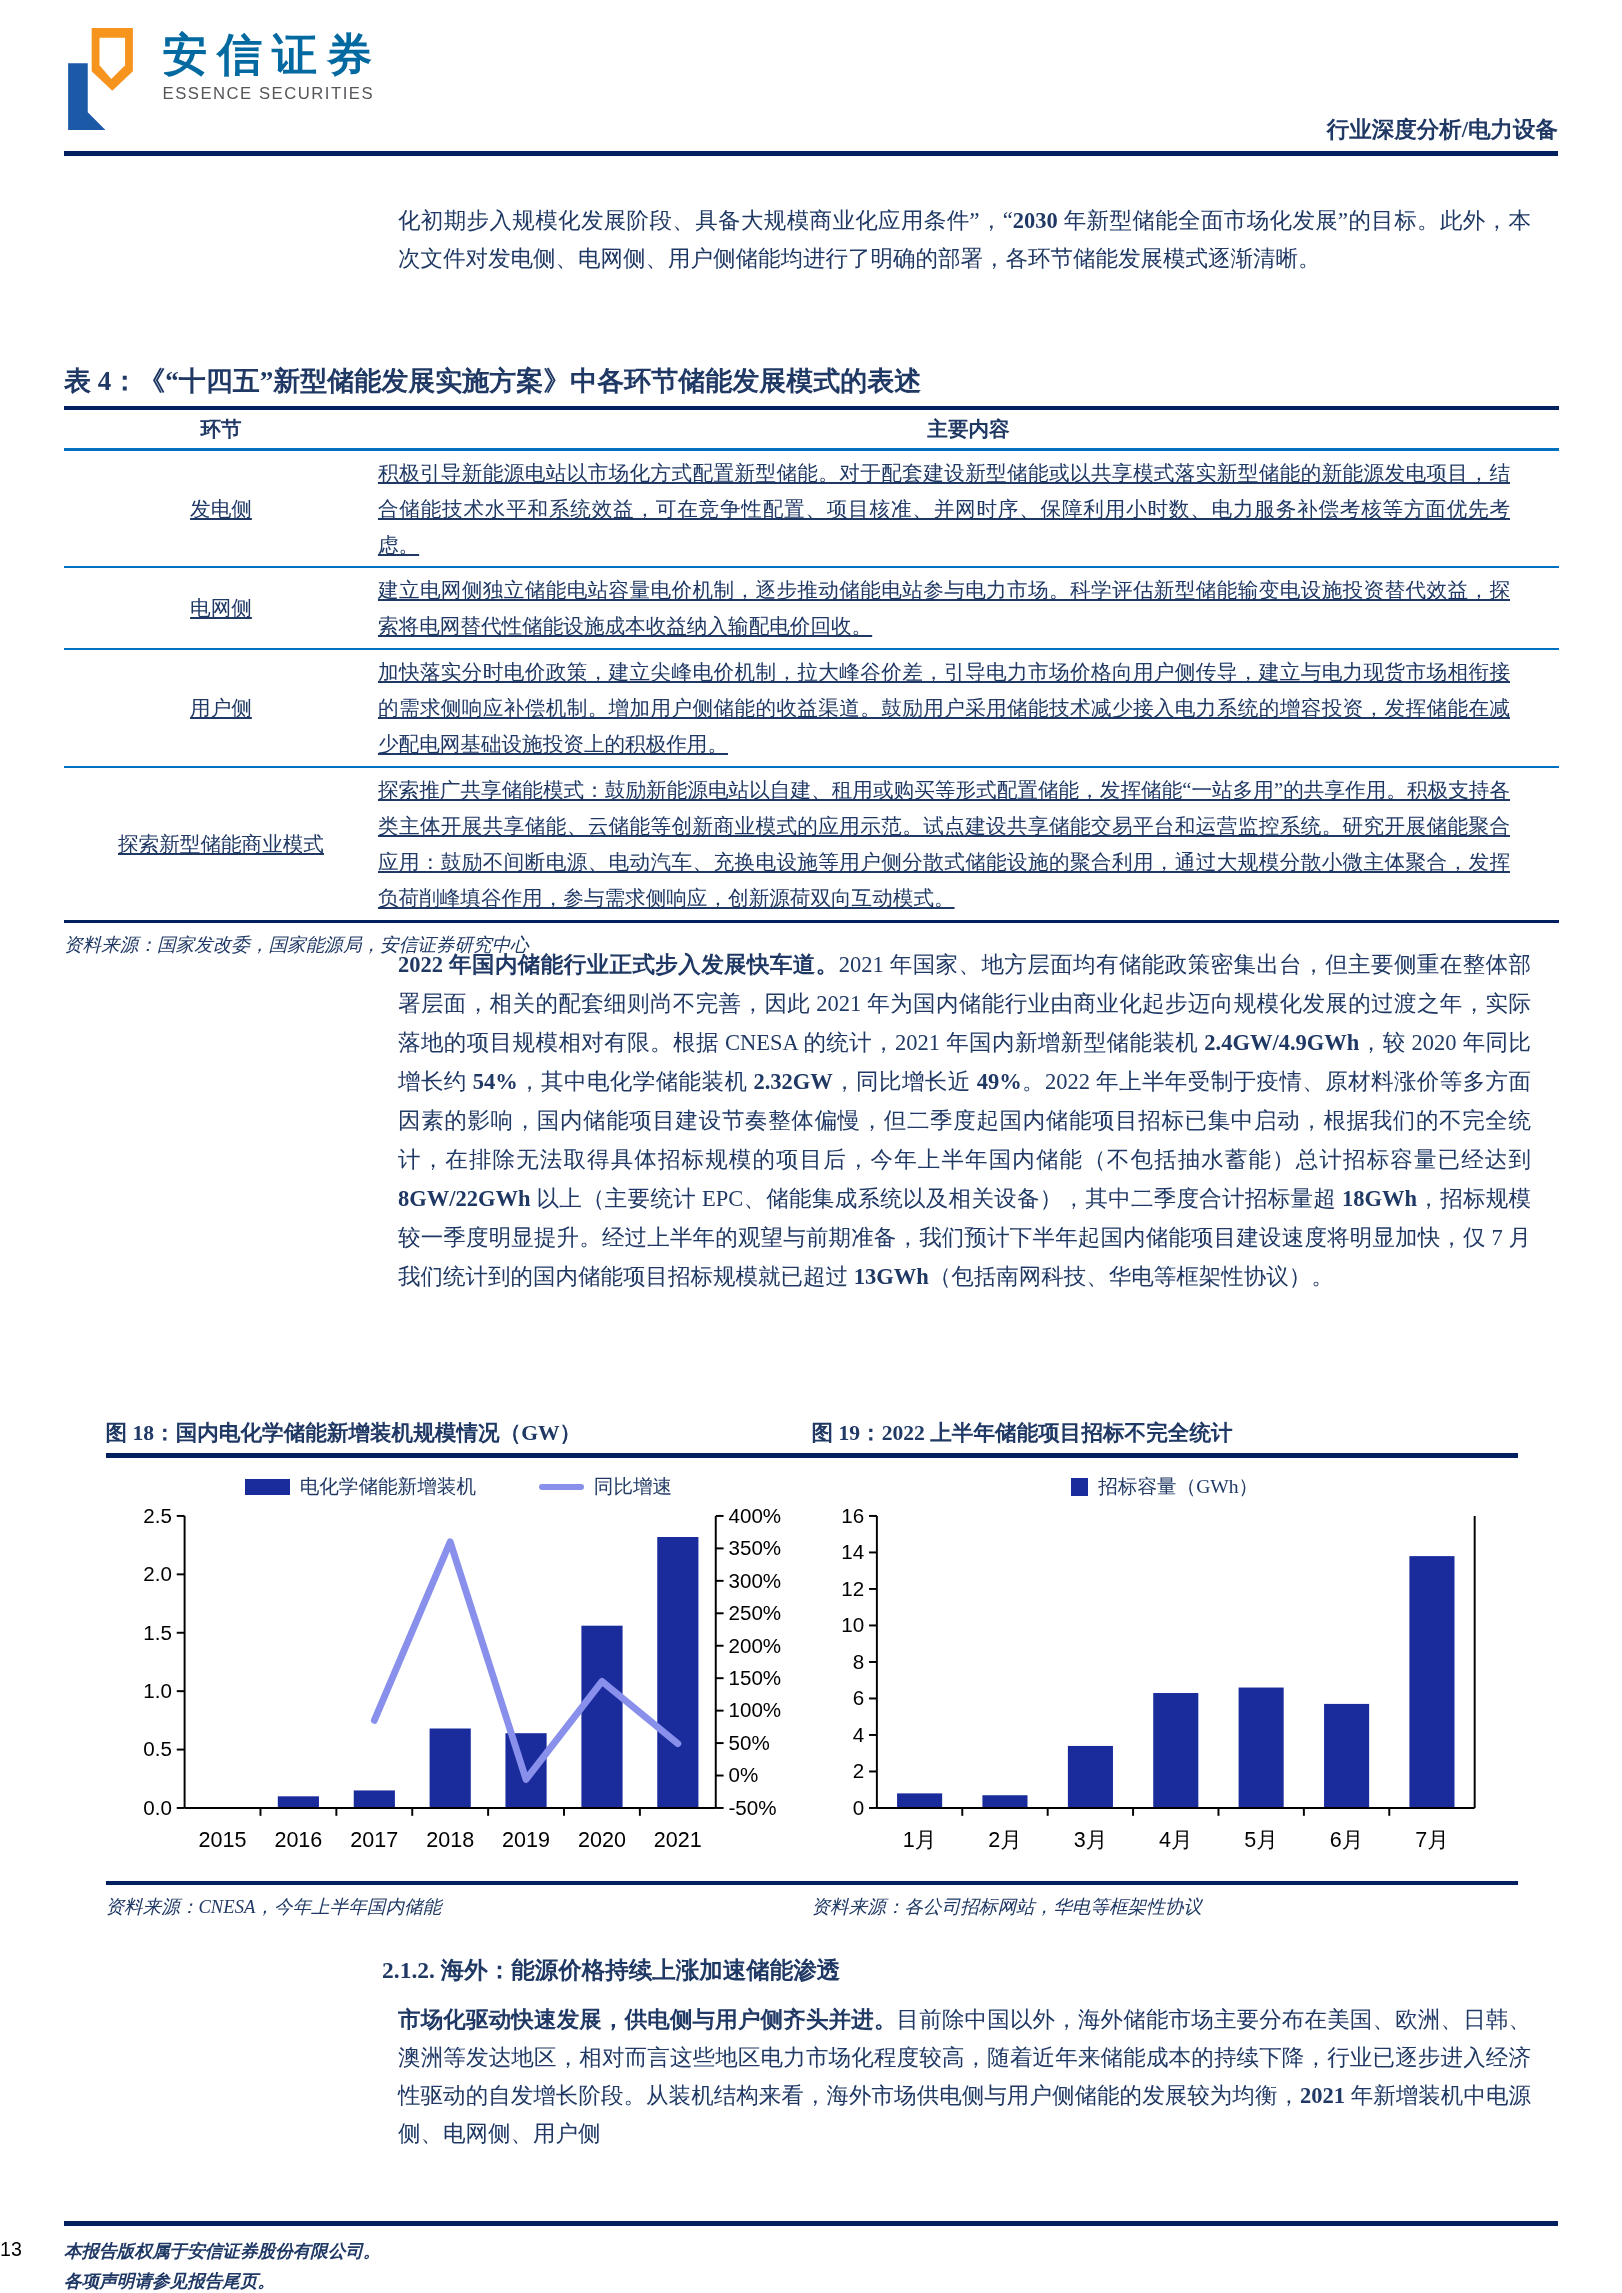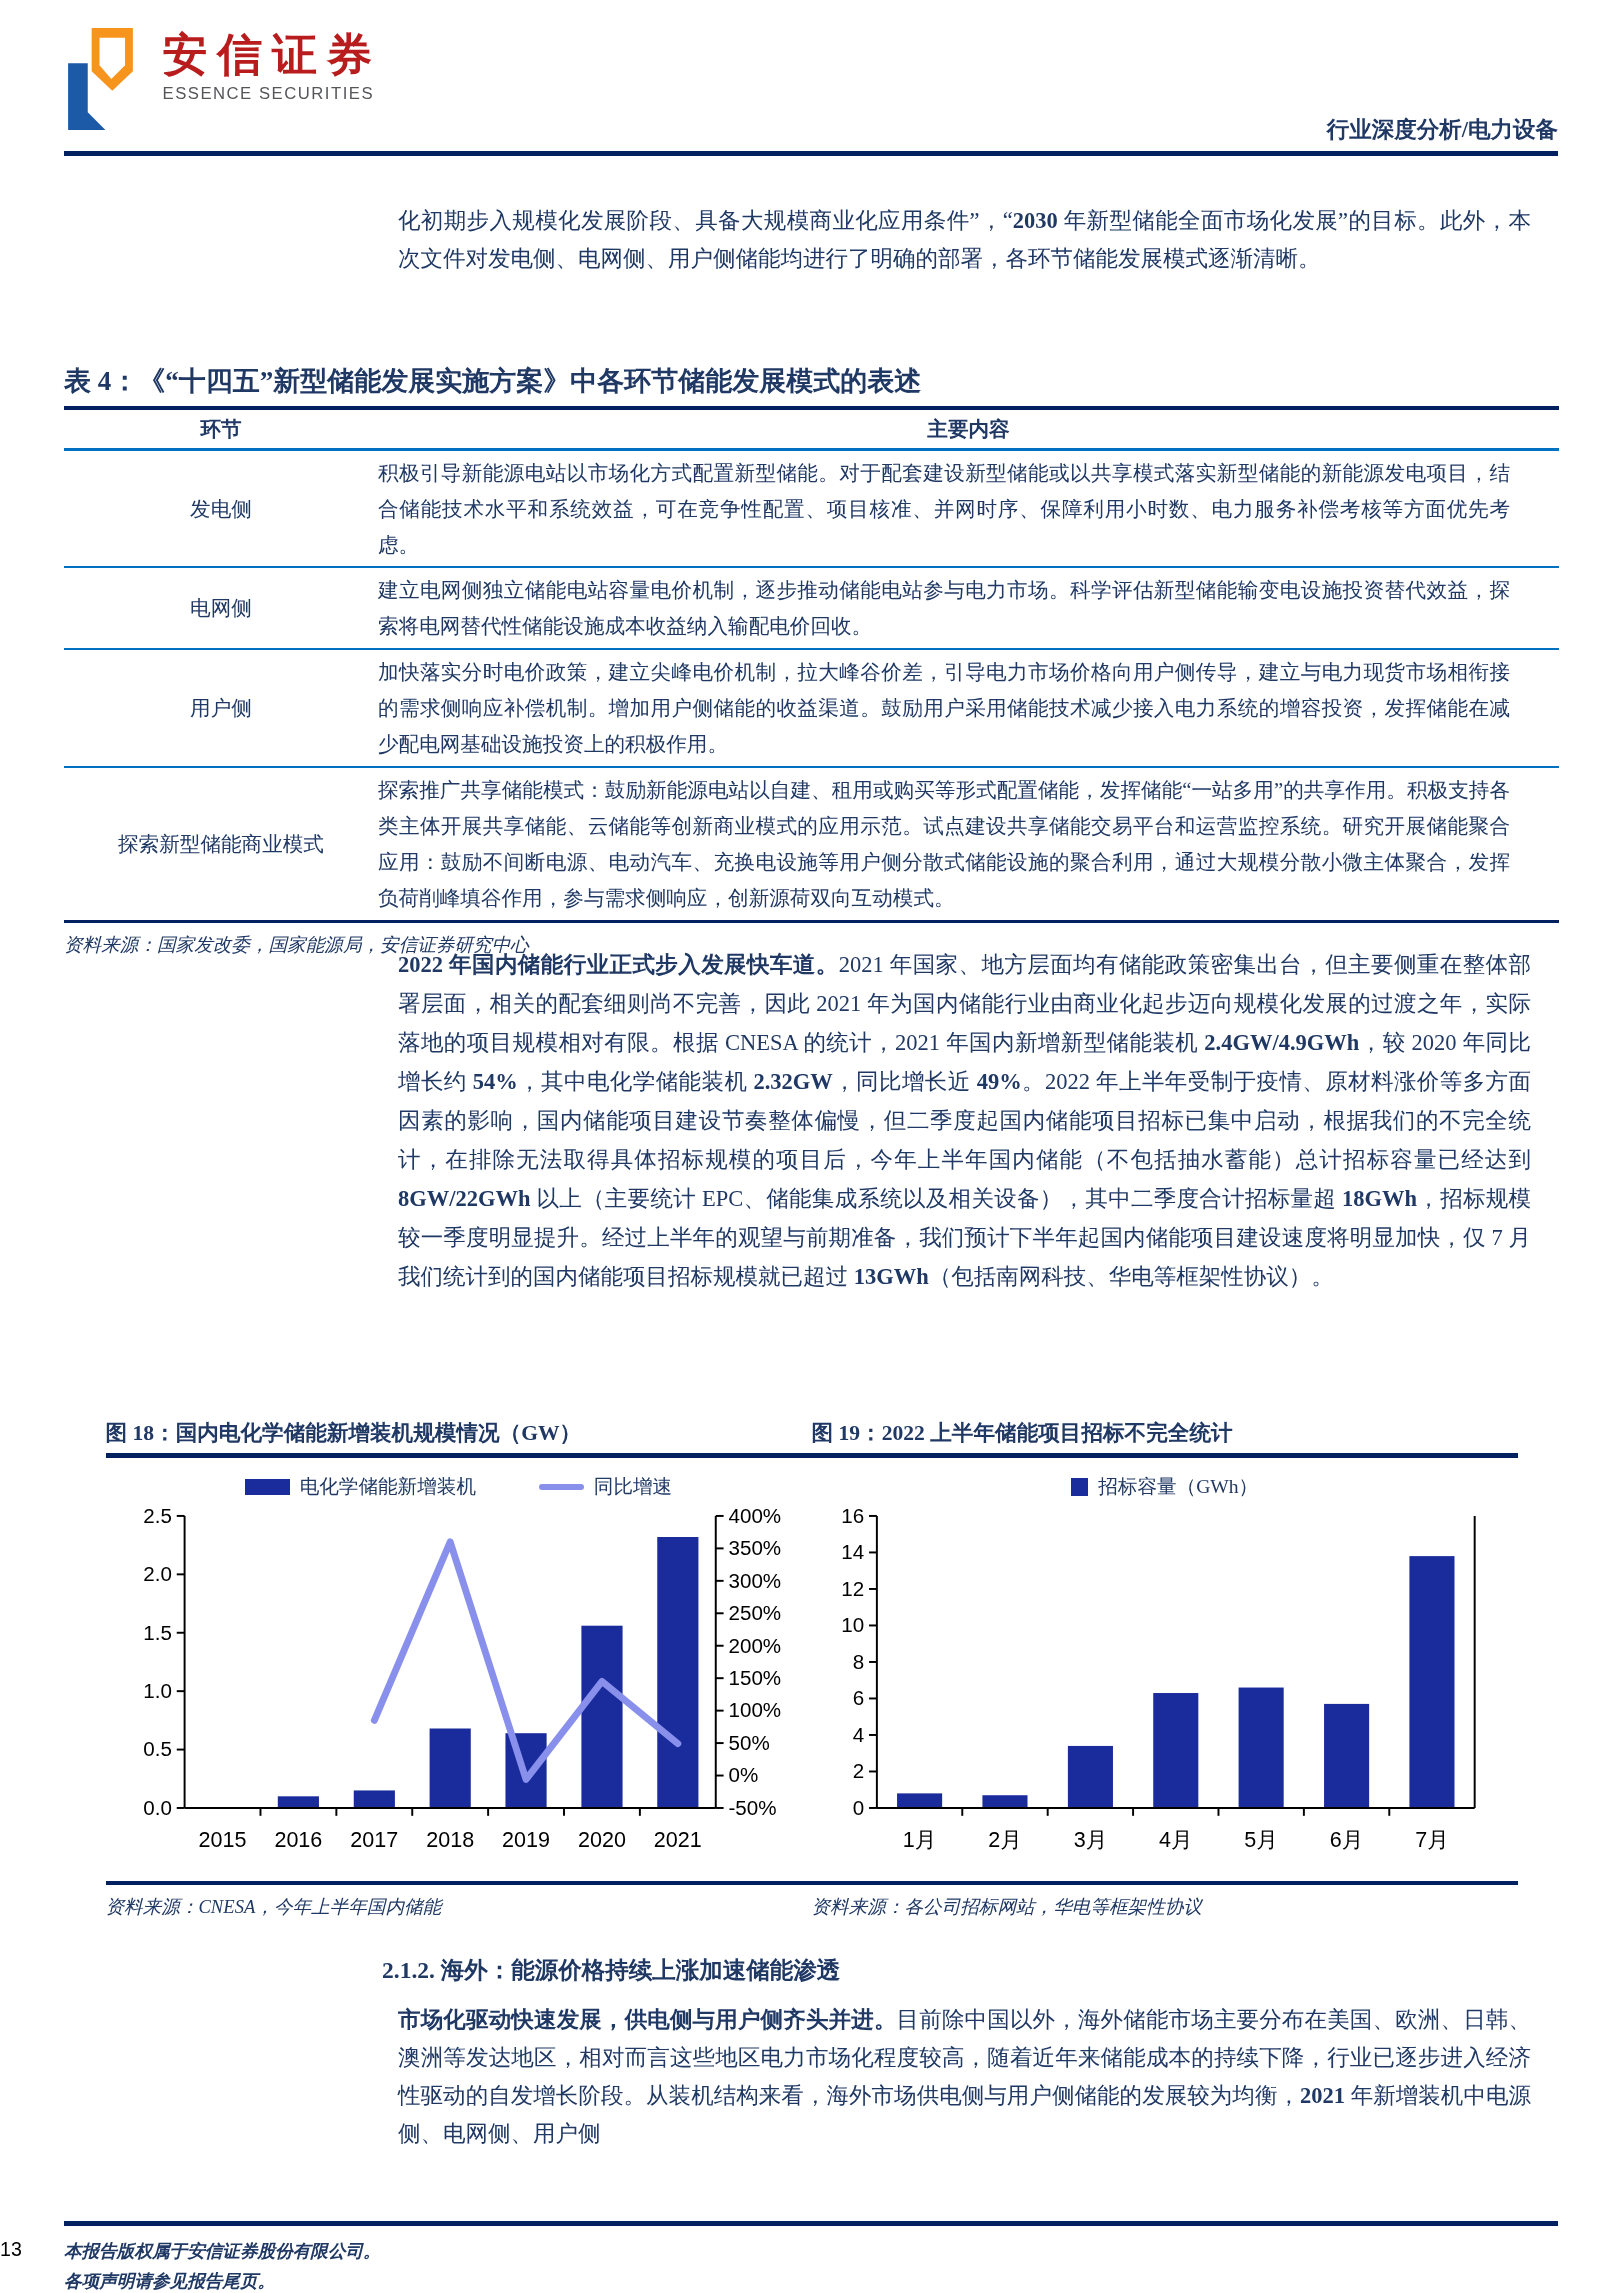--- a/index.html
+++ b/index.html
@@ -3,35 +3,35 @@
 <meta charset="utf-8">
 <style>
   html,body{margin:0;padding:0;background:#e8e8e8;}
   .page{position:relative;width:1622px;height:2294px;background:#ffffff;margin:0 auto;
         font-family:"Liberation Serif",serif;color:#1f3864;overflow:hidden;}
   .b{font-weight:bold;}
   
   .logo{position:absolute;left:64px;top:25.5px;display:flex;align-items:flex-start;}
   .logo-mark{display:block;}
   .logo-text{margin-left:25.5px;}
-  .brand-cn{font-size:45px;font-weight:bold;color:#b91c1c;letter-spacing:9.8px;line-height:57px;font-family:"Liberation Sans",sans-serif;}
+  .brand-cn{font-size:45px;font-weight:bold;color:#0369a1;letter-spacing:9.8px;line-height:57px;font-family:"Liberation Sans",sans-serif;}
   .brand-en{font-size:16.7px;color:#55565a;letter-spacing:1.5px;line-height:21.6px;font-family:"Liberation Sans",sans-serif;}
   .header-right{position:absolute;right:64px;top:114px;font-size:22.5px;font-weight:bold;color:#1f3864;}
   .rule{position:absolute;left:64px;right:64px;background:#002060;}
   .header-rule{top:151px;height:4.9px;}
   
   .para{position:absolute;left:382px;width:1133px;font-size:22.5px;line-height:38px;text-align:justify;margin:16px;}
   .intro{top:186px;}
   .body-para{top:929px;line-height:39px;}
   
   .table-block{position:absolute;left:64px;top:363px;width:1495px;}
   .tbl-title{font-size:27px;font-weight:bold;color:#1f3864;margin-bottom:6.9px;}
   table.modes{width:100%;border-collapse:collapse;border-top:4.9px solid #002060;border-bottom:3.9px solid #002060;}
   table.modes th{font-size:20.6px;font-weight:bold;color:#1f3864;padding:4.9px 0;border-bottom:3.9px solid #0070c0;}
-  table.modes td{font-size:20.6px;line-height:36px;color:#1f3864;padding:3.9px 0;vertical-align:middle;}
+  table.modes td{font-size:20.6px;line-height:36px;color:#1f3864;padding:3.9px 0;vertical-align:middle;text-decoration:underline;}
   table.modes tbody tr + tr td{border-top:2.9px solid #0070c0;}
   td.cell-label{width:21%;text-align:center;}
   td.cell-content{text-align:justify;padding-right:49px !important;}
   .source{font-size:18.6px;font-style:italic;color:#1f3864;margin-top:8.8px;}
   
   .figures{position:absolute;left:64px;top:1419px;width:1495px;display:flex;justify-content:center;}
   .figure{width:706px;}
   .fig-title{font-size:21.6px;font-weight:bold;color:#1f3864;line-height:29px;}
   .fig-rule{height:4.9px;background:#002060;margin-top:4.9px;}
   .fig-rule.thin{height:3.9px;margin-top:5.9px;}

